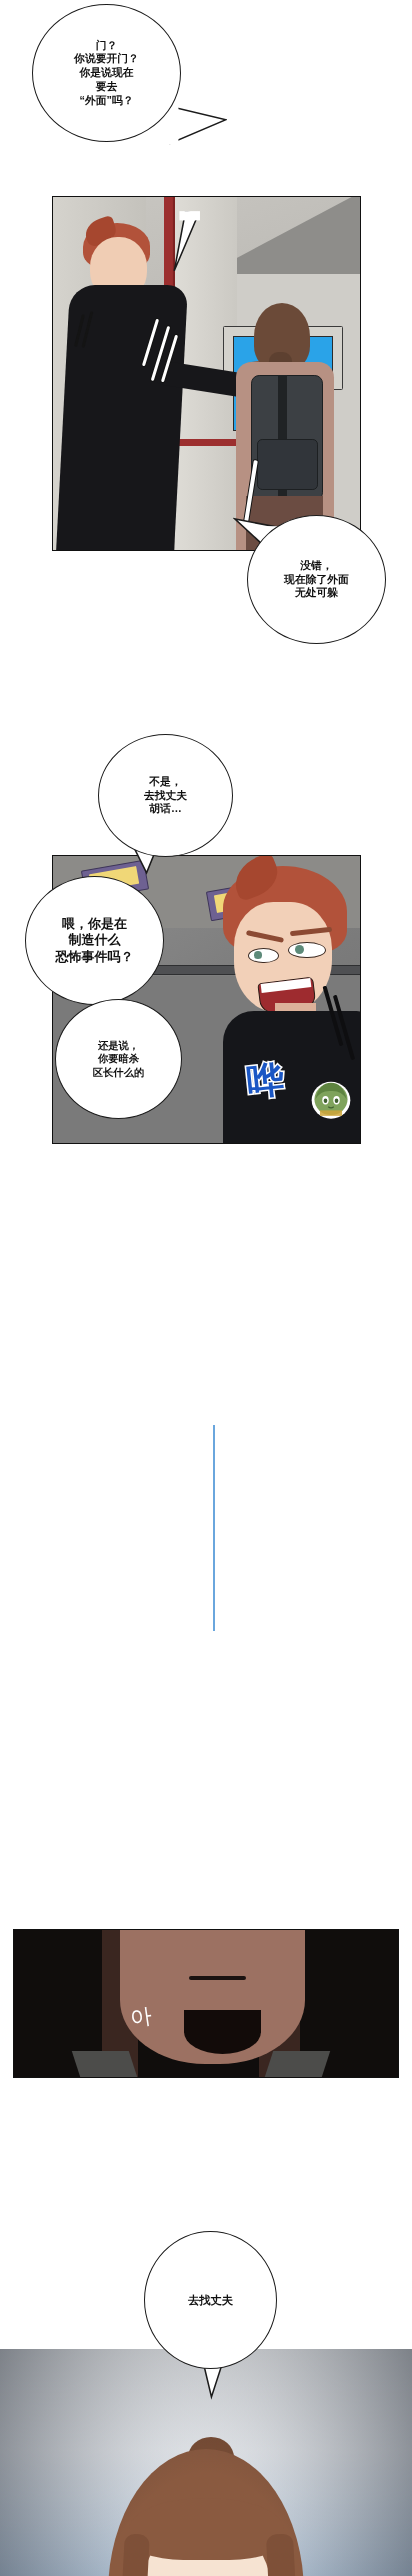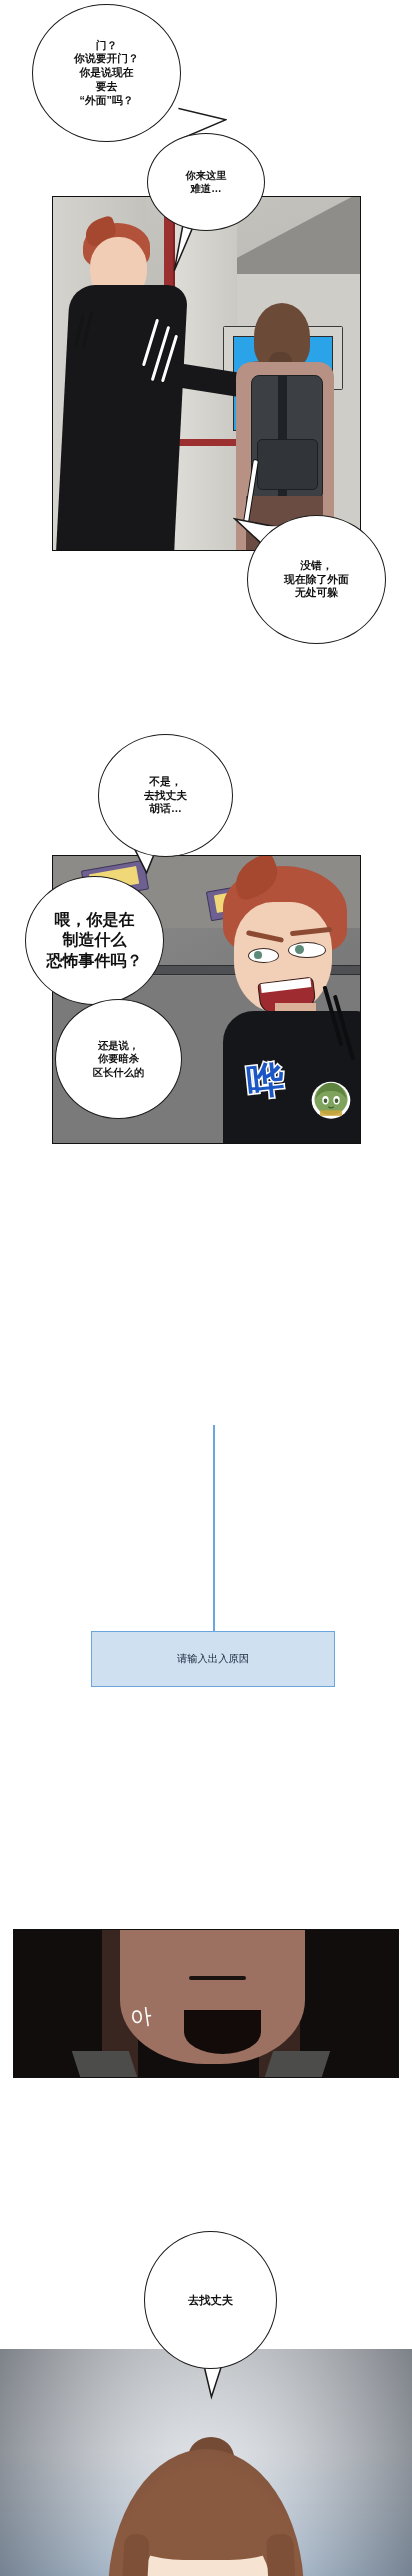--- a/index.html
+++ b/index.html
@@ -171,24 +171,20 @@
 你说要开门？
 你是说现在
 要去
 “外面”吗？</span>
   </div>
   <svg class="tail" width="62" height="57" style="left:165px;top:100px;" viewBox="0 0 120 110">
     <polygon points="0,10 118,38 10,84" fill="#fff" stroke="#1b1b1b" stroke-width="3"></polygon>
     <rect x="0" y="8" width="26" height="78" fill="#fff" stroke="none"></rect>
   </svg>
 
-  <div class="bubble" style="left:147px;top:133px;width:118px;height:98px;font-size:10.3px;">
-    <span class="txt">你来这里
-难道…</span>
-  </div>
   <svg class="tail" width="36" height="62" style="left:165px;top:211px;" viewBox="0 0 70 120">
     <polygon points="40,0 64,8 18,116" fill="#fff" stroke="#1b1b1b" stroke-width="3"></polygon>
     <rect x="28" y="0" width="40" height="18" fill="#fff" stroke="none"></rect>
   </svg>
 
   <div id="panel1">
     <div class="p1-wallL"></div>
     <div class="p1-diag"></div>
     <div class="p1-diag2"></div>
     <div class="p1-wallmid"></div>
@@ -260,21 +256,21 @@
     <div class="p2-pupil" style="left:201px;top:95px;width:7.7px;height:7.7px;"></div>
     <div class="p2-pupil" style="left:242px;top:89px;width:8.8px;height:8.8px;"></div>
     <div class="p2-mouth"></div>
     <div class="p2-teeth"></div>
     <div class="p2-neck"></div>
     <div class="p2-body"></div>
     <div class="ml" style="left:278px;top:129px;width:3.6px;height:62px;transform:rotate(-16deg);background:#0e0e10;"></div>
     <div class="ml" style="left:289px;top:138px;width:3.6px;height:67px;transform:rotate(-16deg);background:#0e0e10;"></div>
   </div>
 
-  <div class="bubble" style="left:25px;top:876px;width:139px;height:129px;font-size:16px;">
+  <div class="bubble" style="left:25px;top:876px;width:139px;height:129px;font-size:13px;">
     <span class="txt">喂，你是在
 制造什么
 恐怖事件吗？</span>
   </div>
 
   <div class="bubble" style="left:55px;top:999px;width:127px;height:120px;font-size:10.3px;">
     <span class="txt">还是说，
 你要暗杀
 区长什么的</span>
   </div>
@@ -288,23 +284,20 @@
     <ellipse cx="38" cy="56" rx="7" ry="9" fill="#ffffff"></ellipse>
     <ellipse cx="62" cy="56" rx="7" ry="9" fill="#ffffff"></ellipse>
     <ellipse cx="38" cy="57" rx="4" ry="5" fill="#3f6030"></ellipse>
     <ellipse cx="62" cy="57" rx="4" ry="5" fill="#3f6030"></ellipse>
     <path d="M44 70 Q50 75 56 70" stroke="#3f6030" stroke-width="2.5" fill="none"></path>
     <rect x="26" y="78" width="48" height="12" fill="#cfa63a" opacity=".85"></rect>
   </svg>
 
   <div class="term-line" style="left:213px;top:1425px;height:206px;"></div>
 
-  <div class="term-box" style="left:91px;top:1631px;width:242px;height:54px;">
-    <span>请输入出入原因</span>
-  </div>
 
   <div id="panel3">
     <div class="p3-hairL"></div>
     <div class="p3-hairR"></div>
     <div class="p3-chin"></div>
     <div class="p3-lip"></div>
     <div class="p3-shadow"></div>
     <div class="p3-sfx">아</div>
     <div class="p3-strapL"></div>
     <div class="p3-strapR"></div>

